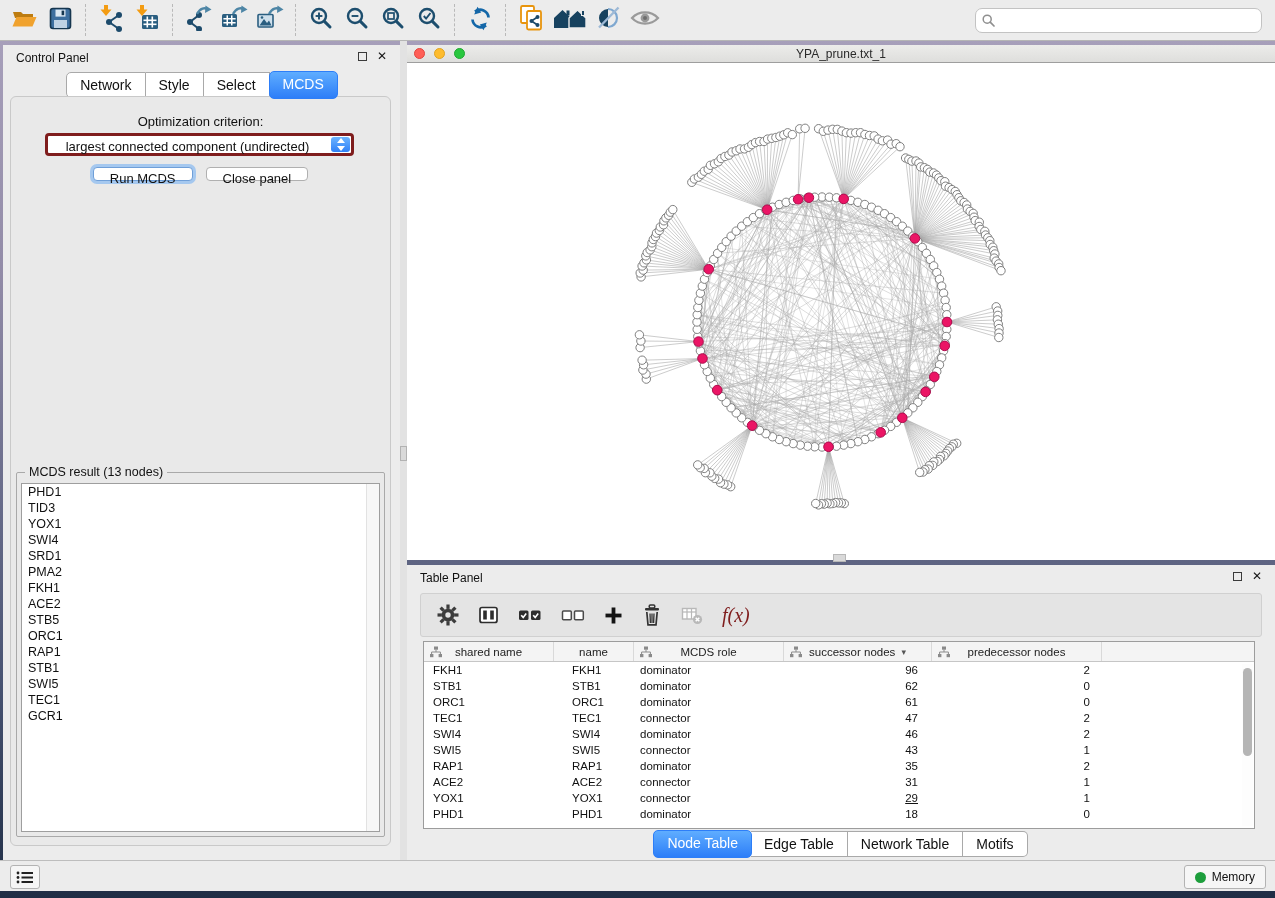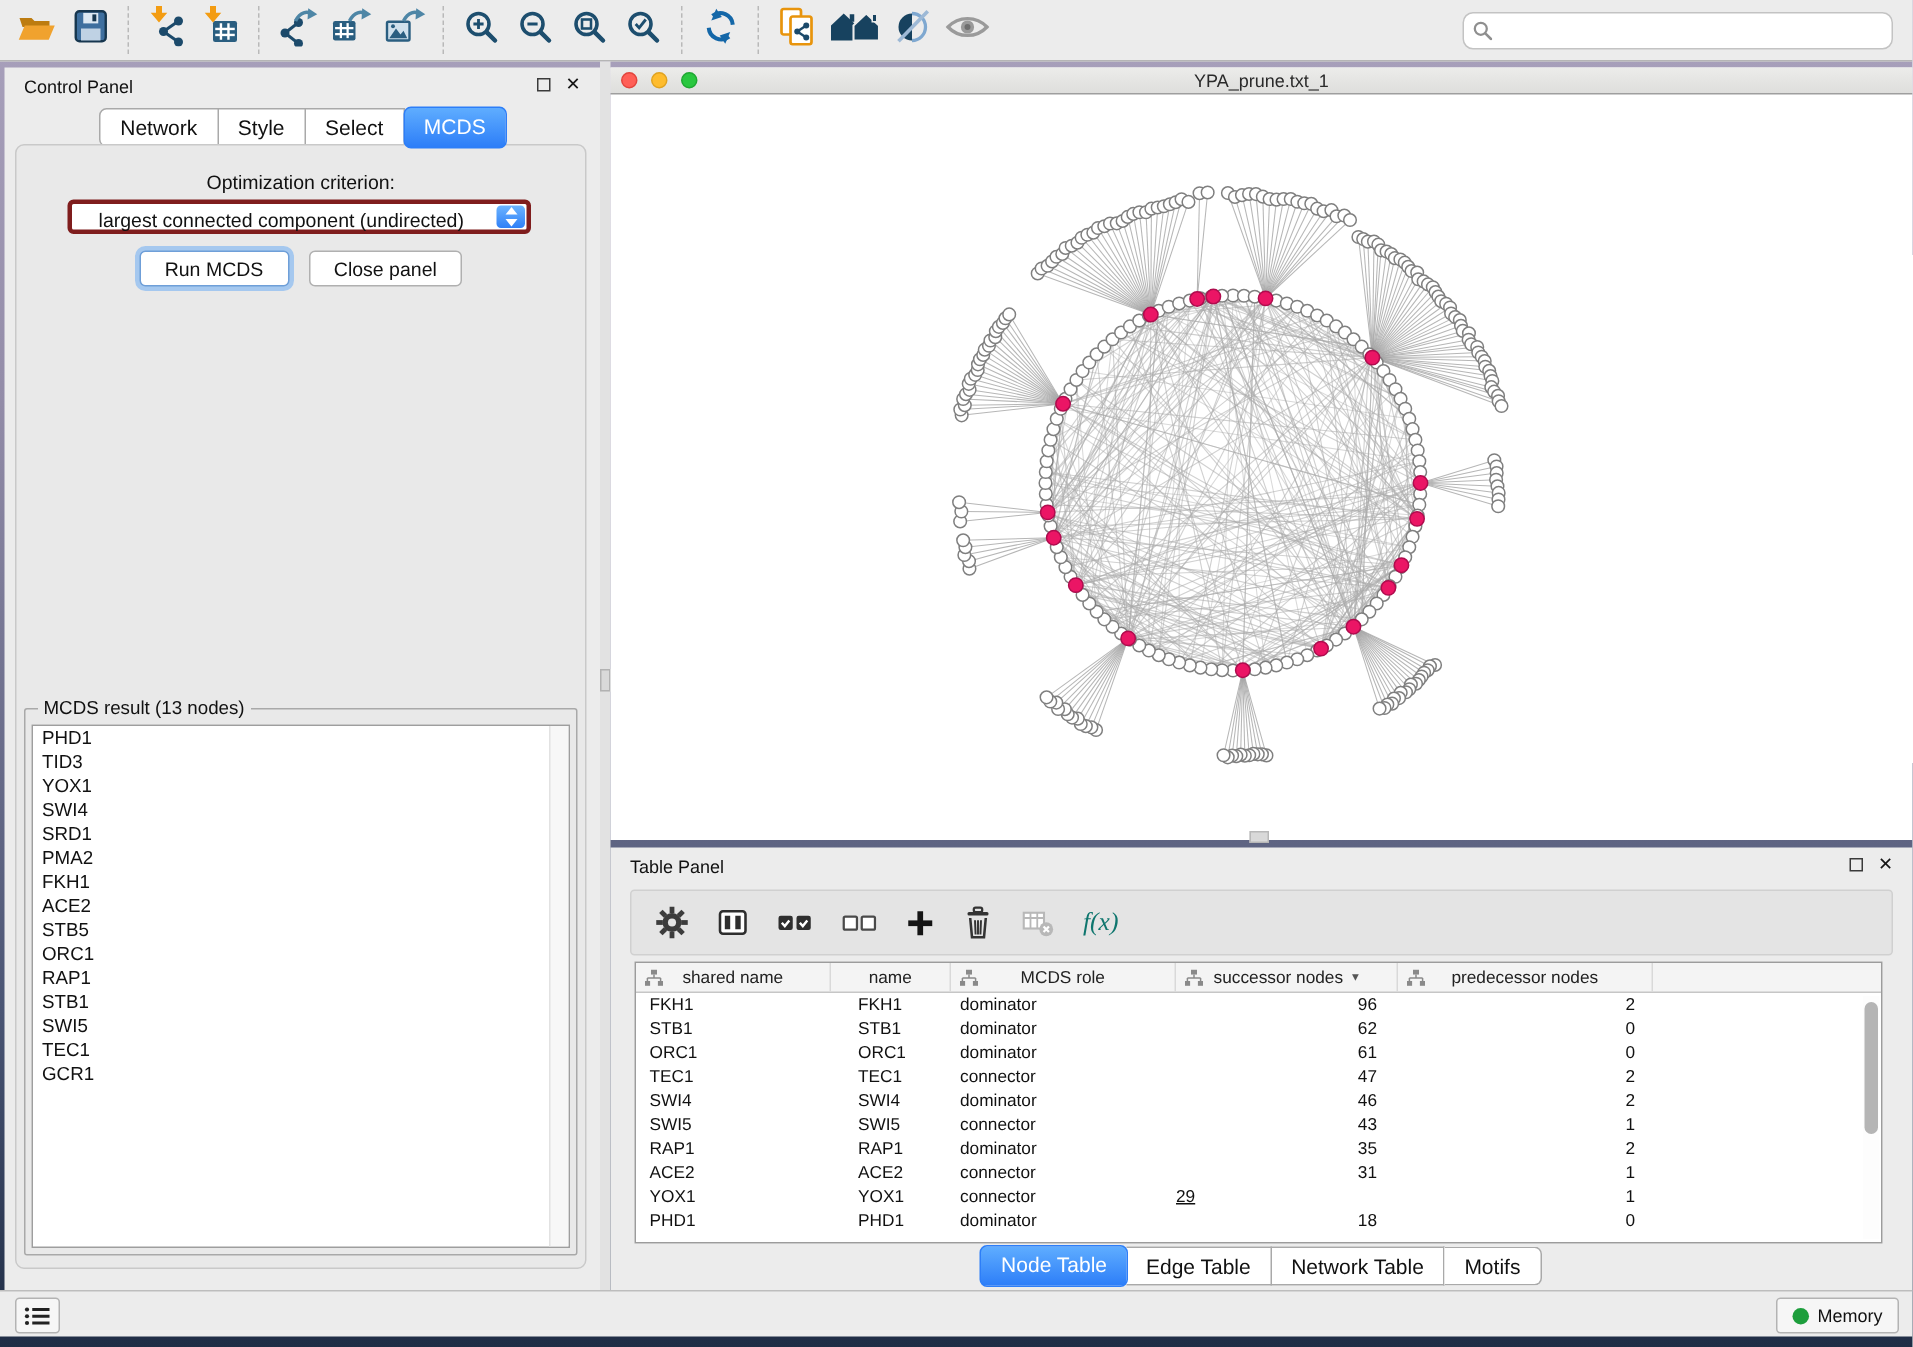--- a/index.html
+++ b/index.html
@@ -58,21 +58,21 @@
   .stepper {
     position:absolute; right:1px; top:1px; bottom:1px; width:19px; border-radius:3px;
     background:linear-gradient(#6cb4ff,#2f80f7);
     display:flex; flex-direction:column; align-items:center; justify-content:center; gap:3px;
   }
   .tri-up { width:0; height:0; border-left:4px solid transparent; border-right:4px solid transparent; border-bottom:5px solid #fff; }
   .tri-dn { width:0; height:0; border-left:4px solid transparent; border-right:4px solid transparent; border-top:5px solid #fff; }
   .btn-row { position:absolute; top:70px; left:0; right:0; display:flex; justify-content:center; gap:13px; }
   .pushbtn {
     background:#fff; border:1px solid #b0b0b0; border-radius:4px;
-    font-size:13px; padding:3px 16px; height:24px; color:#111;
+    font-size:13px; padding:3px 16px; height:14px; color:#111;
   }
   .pushbtn.focused { box-shadow:0 0 0 3px #a5c8ef; border-color:#6f9fd8; }
   fieldset.result {
     position:absolute; left:5px; right:5px; top:368px; bottom:8px;
     border:1px solid #a9a9a9; border-radius:2px; padding:4px;
   }
   fieldset.result legend { font-size:12.5px; padding:0 4px; margin-left:4px; }
   .result-list {
     position:relative; width:100%; height:100%;
     background:#fff; border:1px solid #9e9e9e; overflow:hidden;
@@ -99,21 +99,21 @@
   .net-canvas { position:absolute; left:0; top:18px; }
 
   
   .table-panel { position:absolute; left:407px; top:565px; width:868px; height:295px; background:#ececec; }
   .tp-toolbar {
     position:absolute; left:13px; right:13px; top:28px; height:44px;
     background:#e4e4e4; border:1px solid #d0d0d0; border-radius:3px;
     display:flex; align-items:center; gap:19px; padding-left:16px;
   }
   .tp-ico { display:flex; align-items:center; justify-content:center; }
-  .fx-label { font-family:"Liberation Serif","DejaVu Serif",serif; font-style:italic; font-size:17px; color:#0f766e; }
+  .fx-label { font-family:"Liberation Serif","DejaVu Serif",serif; font-style:italic; font-size:20px; color:#7f1d1d; }
   .tablewrap {
     position:absolute; left:16px; right:20px; top:76px; height:188px;
     background:#fff; border:1px solid #9c9c9c;
   }
   .thead { display:flex; height:20px; background:#f4f4f4; border-bottom:1px solid #c6c6c6; }
   .th {
     position:relative; display:flex; align-items:center; justify-content:center;
     font-size:11.5px; color:#222; border-right:1px solid #d9d9d9; flex:none;
   }
   .th .shared-svg { position:absolute; left:6px; top:4px; }
@@ -1363,21 +1363,21 @@
             <div class="td" style="width: 130px; text-align: left; padding-left: 9px;">ACE2</div>
             <div class="td" style="width: 80px; text-align: left; padding-left: 18px;">ACE2</div>
             <div class="td" style="width: 150px; text-align: left; padding-left: 6px;">connector</div>
             <div class="td" style="width: 148px; text-align: right; padding-right: 14px;">31</div>
             <div class="td" style="width: 170px; text-align: right; padding-right: 12px;">1</div>
           </div>
           <div class="trow">
             <div class="td" style="width: 130px; text-align: left; padding-left: 9px;">YOX1</div>
             <div class="td" style="width: 80px; text-align: left; padding-left: 18px;">YOX1</div>
             <div class="td" style="width: 150px; text-align: left; padding-left: 6px;">connector</div>
-            <div class="td" style="width: 148px; padding-right: 14px; text-decoration: underline;">29</div>
+            <div class="td" style="width: 148px; text-align: right; padding-right: 14px; text-decoration: underline;">29</div>
             <div class="td" style="width: 170px; text-align: right; padding-right: 12px;">1</div>
           </div>
           <div class="trow">
             <div class="td" style="width: 130px; text-align: left; padding-left: 9px;">PHD1</div>
             <div class="td" style="width: 80px; text-align: left; padding-left: 18px;">PHD1</div>
             <div class="td" style="width: 150px; text-align: left; padding-left: 6px;">dominator</div>
             <div class="td" style="width: 148px; text-align: right; padding-right: 14px;">18</div>
             <div class="td" style="width: 170px; text-align: right; padding-right: 12px;">0</div>
           </div>
         </div>

